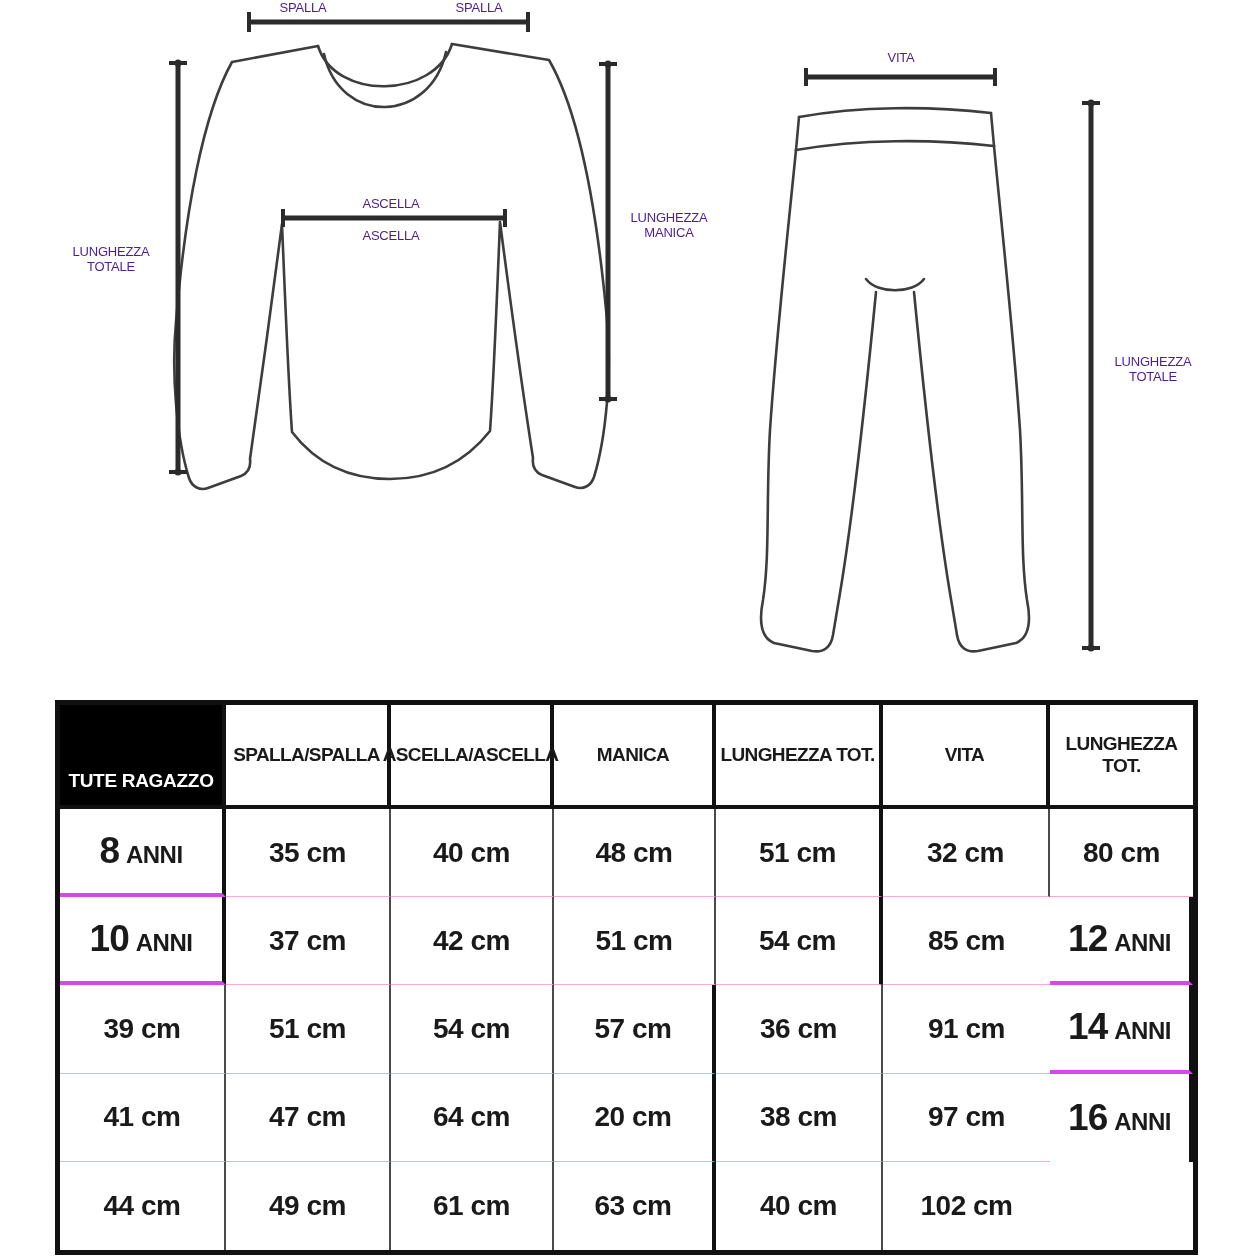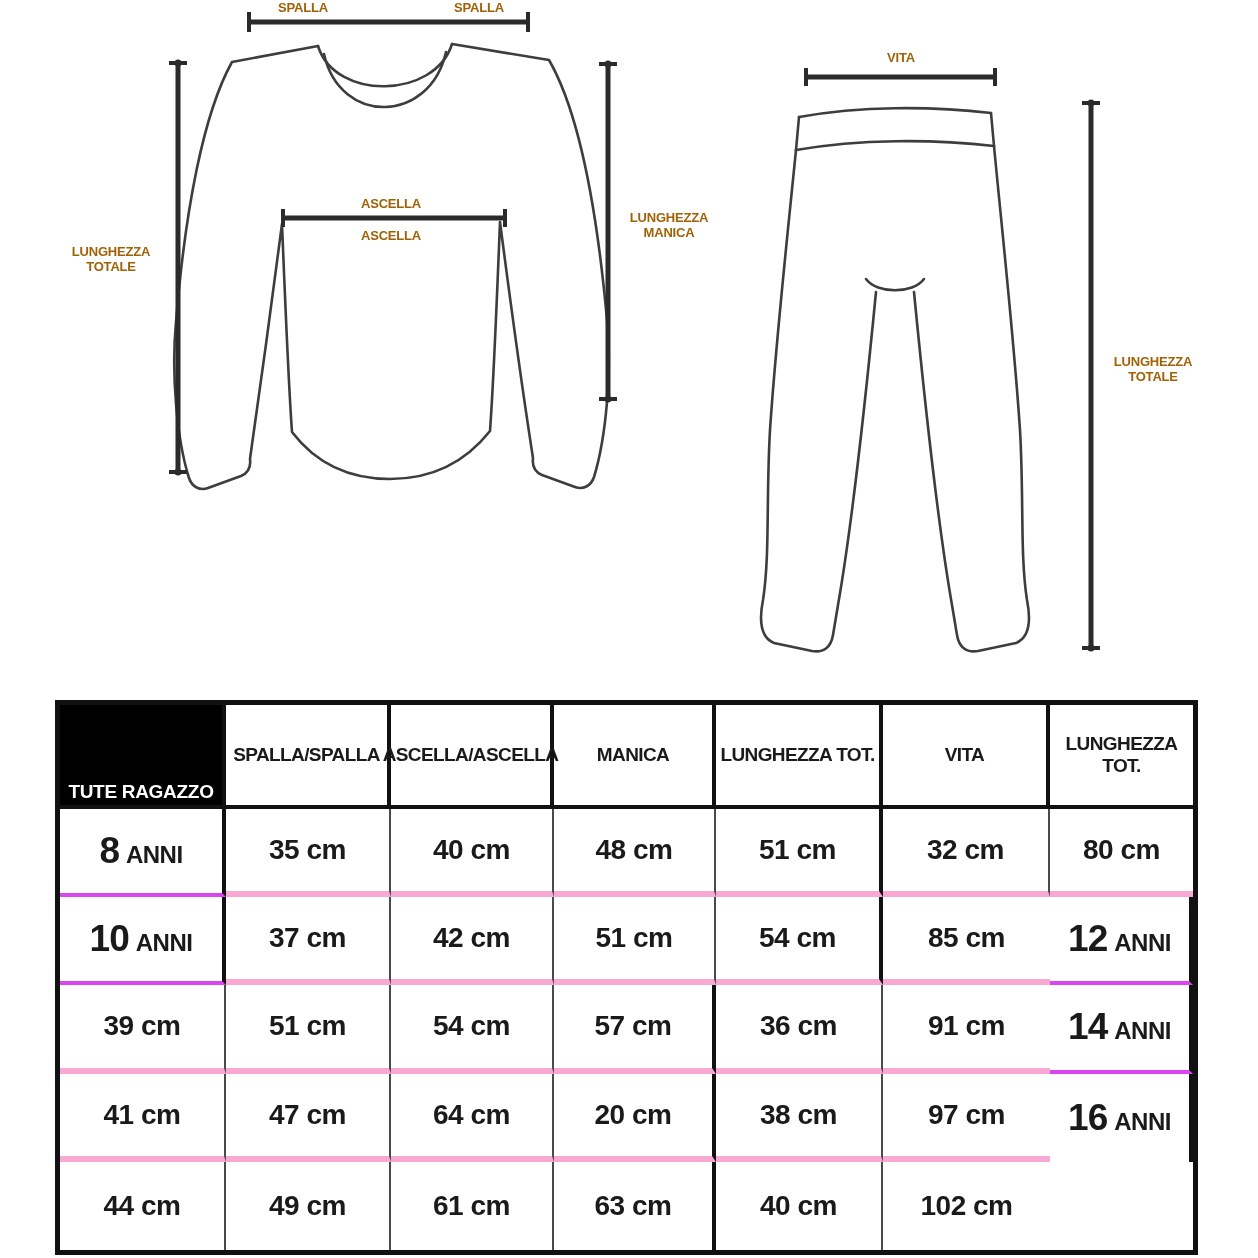--- a/index.html
+++ b/index.html
@@ -5,50 +5,50 @@
   html,body{margin:0;padding:0;}
   body{
     width:1258px;height:1258px;background:#ffffff;position:relative;
     font-family:"Liberation Sans", sans-serif;color:#1a1a1a;overflow:hidden;
   }
   
   .diagram{position:absolute;left:0;top:0;width:1258px;height:695px;}
   .diagram svg{position:absolute;left:0;top:0;}
   .dlabel{
     position:absolute;transform:translateX(-50%);
-    font-weight:bold;font-size:13px;line-height:15px;letter-spacing:-0.2px;
-    text-align:center;white-space:nowrap;color:#a16207;
+    font-weight:normal;font-size:13px;line-height:15px;letter-spacing:-0.2px;
+    text-align:center;white-space:nowrap;color:#4c1d95;
   }
   
   .size-table{
     position:absolute;left:55px;top:700px;width:1143px;height:555px;
     box-sizing:border-box;border:5px solid #111;background:#fff;
     display:grid;
     grid-template-columns:166px 165px 163px 162px 167px 167px 143px;
     grid-template-rows:104px repeat(5,1fr);
   }
   .c{display:flex;align-items:center;justify-content:center;box-sizing:border-box;}
   .head{
     border-right:4px solid #111;border-bottom:4px solid #111;
     font-size:19px;font-weight:bold;letter-spacing:-0.6px;text-align:center;
   }
   .head.lastC{border-right:none;}
   .corner{
-    background:#000;color:#fff;align-items:flex-end;padding-bottom:2px;
+    background:#000;color:#fff;align-items:flex-end;padding-bottom:13px;
     font-size:19px;font-weight:bold;letter-spacing:-0.3px;
     border-right:4px solid #111;border-bottom:4px solid #111;
   }
   .age{border-right:4px solid #111;border-bottom:4px solid #d946ef;}
   .age.lastR{border-bottom:none;}
   .age-wrap{white-space:nowrap;}
   .age-num{font-size:37px;font-weight:bold;letter-spacing:-1px;}
   .age-unit{font-size:24px;font-weight:bold;margin-left:7px;letter-spacing:-0.5px;}
   .val{
     font-size:28px;font-weight:bold;letter-spacing:-0.5px;
-    border-right:2px solid #4a4a4a;border-bottom:6px solid #f9a8d4;
+    border-right:2px solid #4a4a4a;border-bottom:1px solid #f9a8d4;
   }
   .val.thickR{border-right:4px solid #111;}
   .val.lastC{border-right:none;}
   .val.lastR{border-bottom:none;}
 </style>
 </head>
 <body>
 
 <div class="diagram">
   <svg width="1258" height="695" viewBox="0 0 1258 695">

